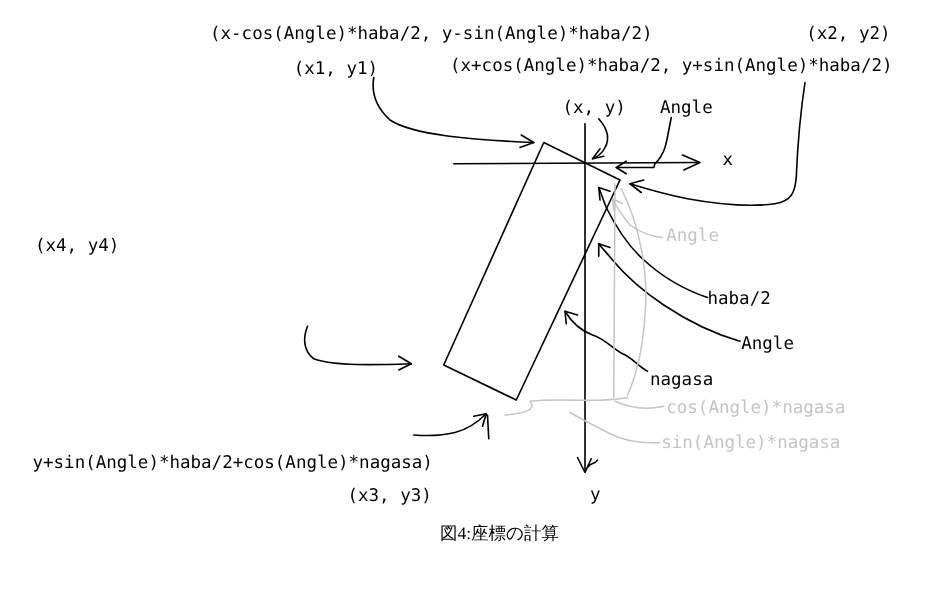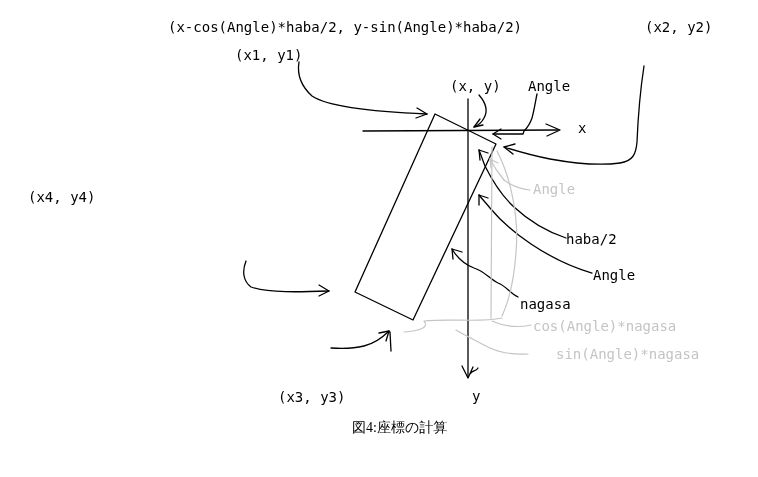--- a/index.html
+++ b/index.html
@@ -68,32 +68,34 @@
       <path d="M490,159 C494,167 499,174 504,180"></path>
       <path d="M490,159 l1,9 M490,159 l8,4"></path>
       <path d="M504,180 C512,186 521,189 530,190"></path>
       <path d="M531,325 C517,328 503,326 492,321"></path>
       <path d="M528,354 C512,355 498,352 488,347 C477,341 466,336 456,330"></path>
     </g>
   </svg>
 
   <div class="lbl" style="left:168px;top:20px">(x-cos(Angle)*haba/2, y-sin(Angle)*haba/2)</div>
   <div class="lbl" style="left:235px;top:48px">(x1, y1)</div>
+  <div class="lbl" style="left:360px;top:46px">(x+cos(Angle)*haba/2, y+sin(Angle)*haba/2)</div>
   <div class="lbl" style="left:645px;top:20px">(x2, y2)</div>
   <div class="lbl" style="left:450px;top:79px">(x, y)</div>
   <div class="lbl" style="left:528px;top:79px">Angle</div>
   <div class="lbl" style="left:578px;top:121px">x</div>
 
   <div class="lbl" style="left:28px;top:190px">(x4, y4)</div>
 
+  <div class="lbl" style="left:26px;top:363px">y+sin(Angle)*haba/2+cos(Angle)*nagasa)</div>
   <div class="lbl" style="left:278px;top:390px">(x3, y3)</div>
 
   <div class="lbl ghost" style="left:533px;top:182px">Angle</div>
   <div class="lbl" style="left:566px;top:232px">haba/2</div>
   <div class="lbl" style="left:593px;top:268px">Angle</div>
   <div class="lbl" style="left:520px;top:297px">nagasa</div>
   <div class="lbl ghost" style="left:533px;top:319px">cos(Angle)*nagasa</div>
-  <div class="lbl ghost" style="left:556px;top:347px">sin(Angle)*nagasa</div>
+  <div class="lbl ghost" style="left:529px;top:347px">sin(Angle)*nagasa</div>
 
   <div class="lbl" style="left:472px;top:389px">y</div>
   <div class="lbl caption" style="left:352px;top:420px">図4:座標の計算</div>
 
 </div>
 
 </body></html>

